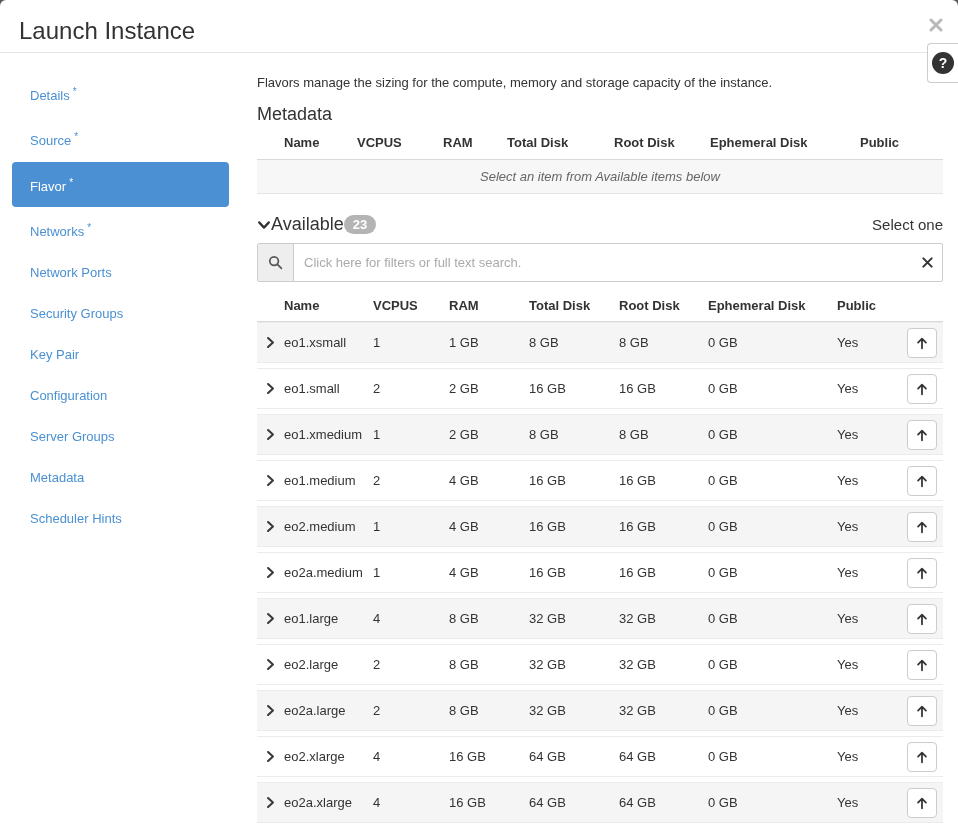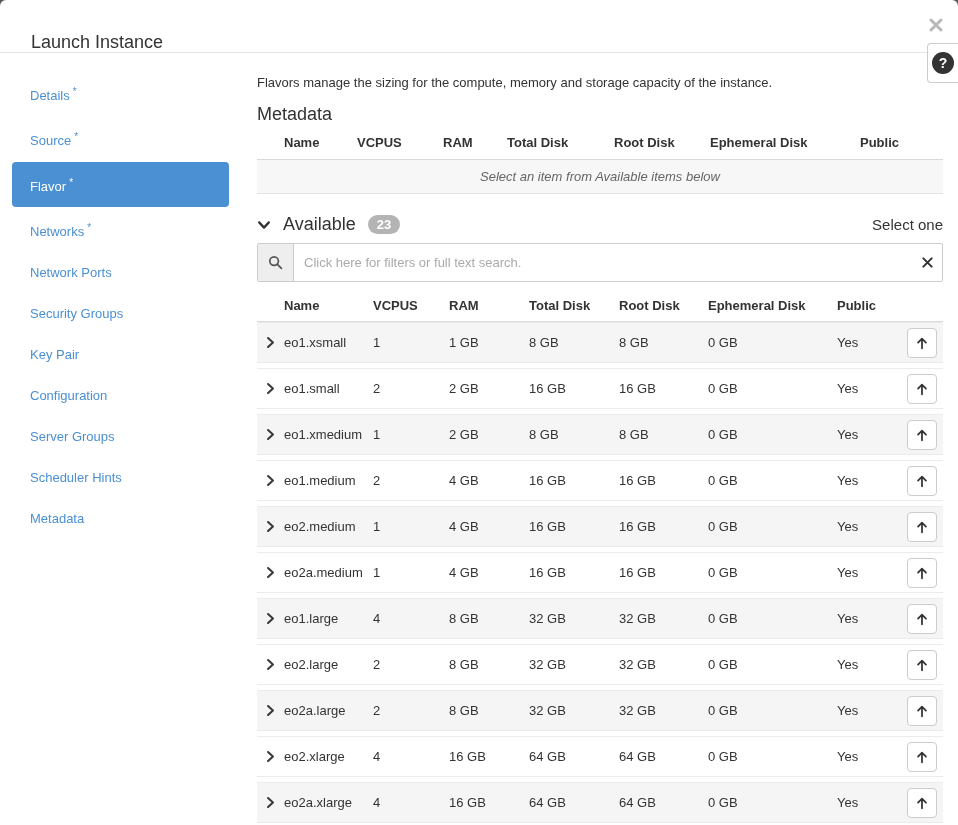--- a/index.html
+++ b/index.html
@@ -11,21 +11,21 @@
   body{
     width:958px;height:825px;overflow:hidden;background:var(--backdrop);
     font-family:"Liberation Sans","DejaVu Sans",sans-serif;color:var(--text);font-size:13px;
   }
   .modal{
     position:relative;width:958px;height:825px;background:#fff;
     border-radius:6px 6px 0 0;overflow:hidden;
   }
   
   .modal-header{position:relative;padding:16px 15px;border-bottom:1px solid #e5e5e5;height:53px;}
-  .modal-title{margin:16px;font-size:18px;font-weight:500;color:var(--text);line-height:21px;}
+  .modal-title{margin:4px;font-size:24px;font-weight:500;color:var(--text);line-height:21px;}
   .close-btn{position:absolute;right:13px;top:16px;width:18px;height:18px;display:flex;align-items:center;justify-content:center;cursor:pointer;}
   
   .help-btn{
     position:absolute;right:0;top:43px;width:31px;height:40px;z-index:5;
     background:#fff;border:1px solid var(--border-dark);border-right:none;border-radius:4px 0 0 4px;
     display:flex;align-items:center;justify-content:center;padding:0;cursor:pointer;
   }
   .help-circle{
     display:inline-block;width:22px;height:22px;border-radius:50%;background:#333;color:#fff;
     font-weight:bold;font-size:14px;line-height:22px;text-align:center;
@@ -46,21 +46,21 @@
   .alloc-header{
     display:grid;grid-template-columns:27px 73px 86px 64px 107px 96px 150px 1fr;
     padding-bottom:9px;border-bottom:1px solid #d9d9d9;font-weight:bold;font-size:13px;
   }
   .alloc-empty{
     background:#f7f7f7;border-bottom:1px solid var(--border);
     text-align:center;font-style:italic;color:var(--muted);padding:9px 0;height:34px;
   }
   
   .avail-bar{display:flex;align-items:center;justify-content:space-between;margin:20px 0 8px 0;}
-  .avail-left{display:flex;align-items:center;gap:12px;}
+  .avail-left{display:flex;align-items:center;gap:0;}
   .avail-left .section-heading{margin:0;}
   .badge{
     background:var(--badge);color:#fff;border-radius:10px;padding:3px 9px;
     font-size:13px;font-weight:bold;line-height:13px;
   }
   .select-hint{font-size:15px;color:var(--text);}
   
   .search{display:flex;align-items:stretch;border:1px solid var(--border-dark);border-radius:2px;height:39px;background:#fff;}
   .search-addon{
     flex:0 0 36px;background:#eeeeee;border-right:1px solid var(--border-dark);
@@ -117,22 +117,22 @@
     <nav class="sidebar" id="sidebar">
         <a class="nav-item"><span>Details</span><sup class="req">*</sup></a>
         <a class="nav-item"><span>Source</span><sup class="req">*</sup></a>
         <a class="nav-item active"><span>Flavor</span><sup class="req">*</sup></a>
         <a class="nav-item"><span>Networks</span><sup class="req">*</sup></a>
         <a class="nav-item"><span>Network Ports</span></a>
         <a class="nav-item"><span>Security Groups</span></a>
         <a class="nav-item"><span>Key Pair</span></a>
         <a class="nav-item"><span>Configuration</span></a>
         <a class="nav-item"><span>Server Groups</span></a>
+        <a class="nav-item"><span>Metadata</span></a>
         <a class="nav-item"><span>Scheduler Hints</span></a>
-        <a class="nav-item"><span>Metadata</span></a>
       </nav>
 
     <div class="content">
 
       <p class="desc">Flavors manage the sizing for the compute, memory and storage capacity of the instance.</p>
 
       <h2 class="section-heading">Metadata</h2>
 
       <div class="alloc-header" id="allocHeader">
           <span></span>

